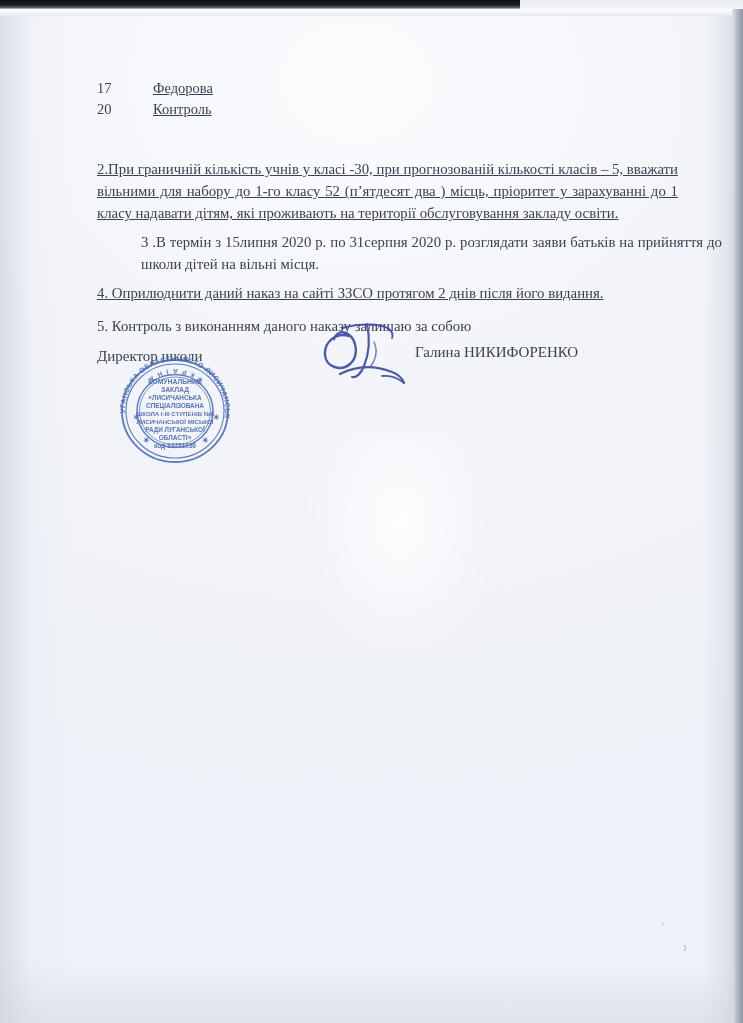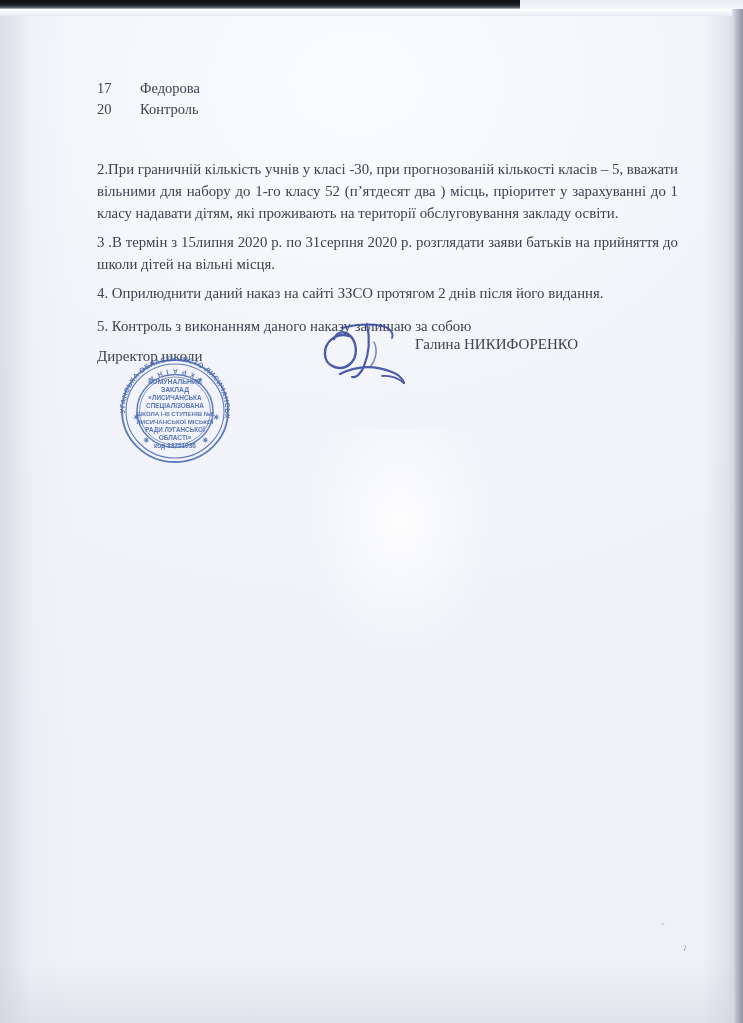--- a/index.html
+++ b/index.html
@@ -72,50 +72,50 @@
   }
 
   
   .roster {
     position: absolute;
     left: 97px;
     top: 78px;
     font-size: 14.5px;
     line-height: 21px;
   }
-  .roster-row { display: flex; }
+  .roster-row { display: flex; gap: 13px; }
   .roster-num { width: 43px; }
-  .roster-name { white-space: nowrap; }
+  .roster-name { white-space: nowrap; text-decoration: underline; }
 
   .para {
     position: absolute;
     left: 97px;
     width: 581px;
     font-size: 14.8px;
     line-height: 22.3px;
     text-align: justify;
     text-justify: inter-word;
   }
   .para.no-justify { text-align: left; }
-  #para-2 { top: 143px; }
-  #para-3 { top: 216px; }
-  #para-4 { top: 267px; }
+  #para-2 { top: 143px; text-decoration: underline; }
+  #para-3 { top: 216px; margin-left: 44px; }
+  #para-4 { top: 267px; text-decoration: underline; }
   #para-5 { top: 300px; }
 
   
   .sig-row {
     position: absolute;
     left: 97px;
     top: 336px;
     width: 581px;
     height: 24px;
     font-size: 15px;
   }
   .sig-title { position: absolute; left: 0; top: 12px; white-space: nowrap; }
-  .sig-name  { position: absolute; left: 318px; top: 0; white-space: nowrap; }
+  .sig-name  { position: absolute; left: 318px; top: 8px; white-space: nowrap; }
 
   
   .signature {
     position: absolute;
     left: 312px;
     top: 322px;
     width: 120px;
     height: 72px;
     pointer-events: none;
   }

